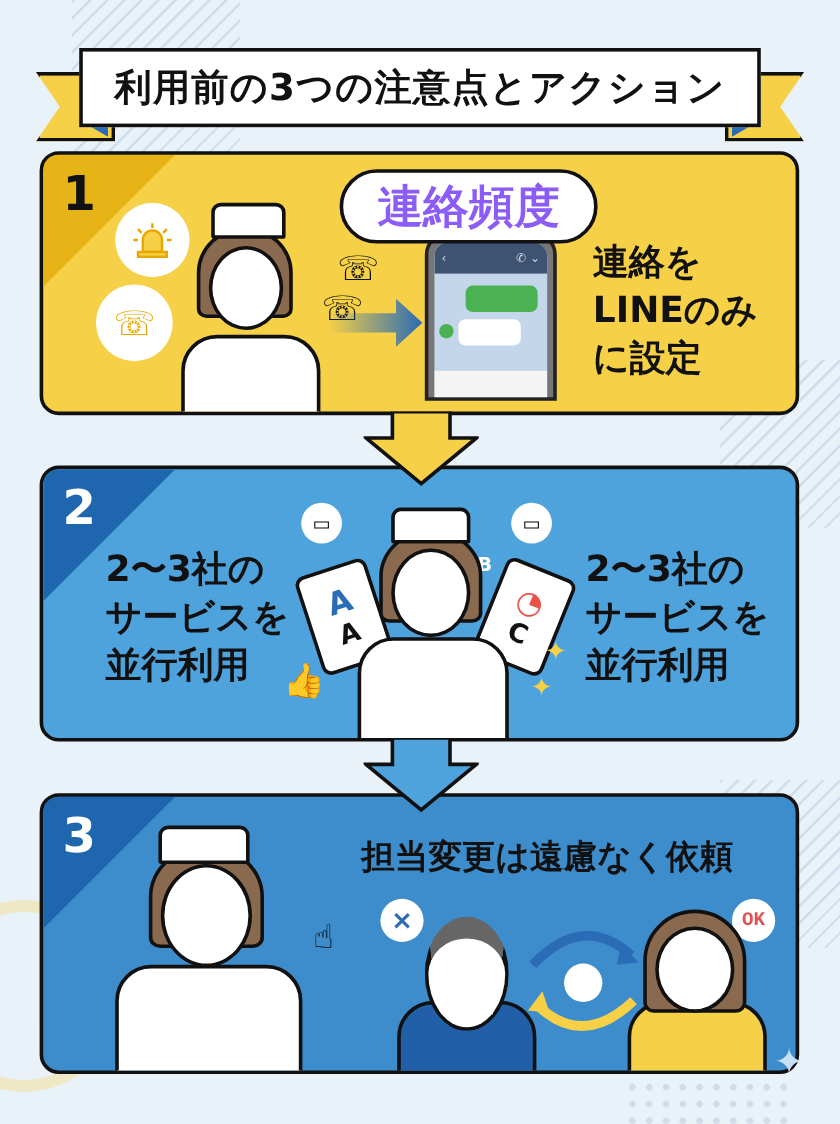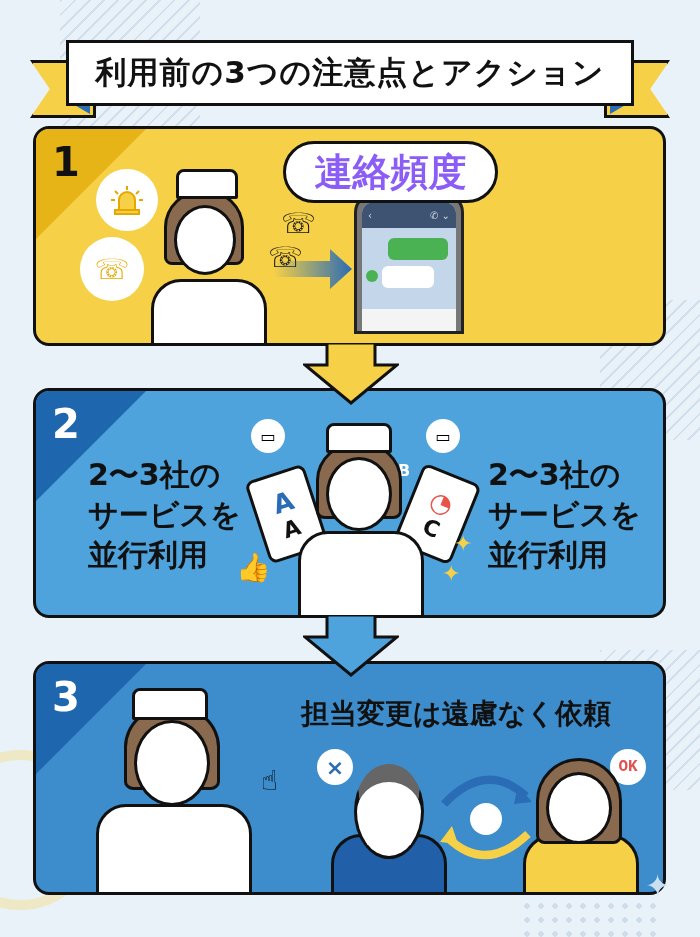--- a/index.html
+++ b/index.html
@@ -133,20 +133,25 @@
   <svg style="position:absolute;left:238px;top:118px;" width="80" height="44" viewBox="0 0 80 44">
     <defs>
         <linearGradient id="ag" x1="0" x2="1">
           <stop offset="0" stop-color="#2a6cb5" stop-opacity="0"></stop>
           <stop offset="1" stop-color="#2a6cb5"></stop>
         </linearGradient>
       </defs>
     <path d="M0 14 H56 V2 L78 22 L56 42 V30 H0 Z" fill="url(#ag)"></path>
   </svg>
 
+  <div class="big-text" style="left:458px;top:70px;">
+    <div>連絡を</div>
+    <div>LINEのみ</div>
+    <div>に設定</div>
+  </div>
 </div>
 
 <div class="phone">
   <div class="phone-screen">
     <div class="phone-top">
         <span>‹</span>
         <span>✆ ⌄</span>
       </div>
     <div class="msg-out"></div>
     <div class="msg-icon"></div>

